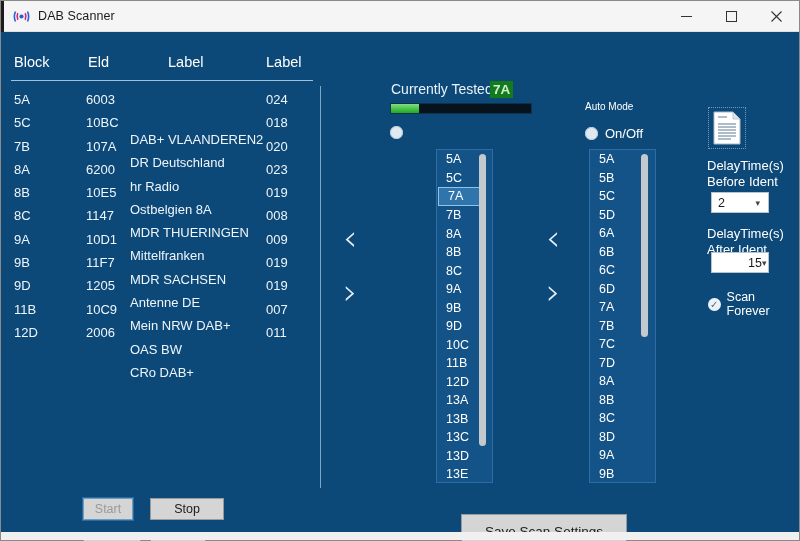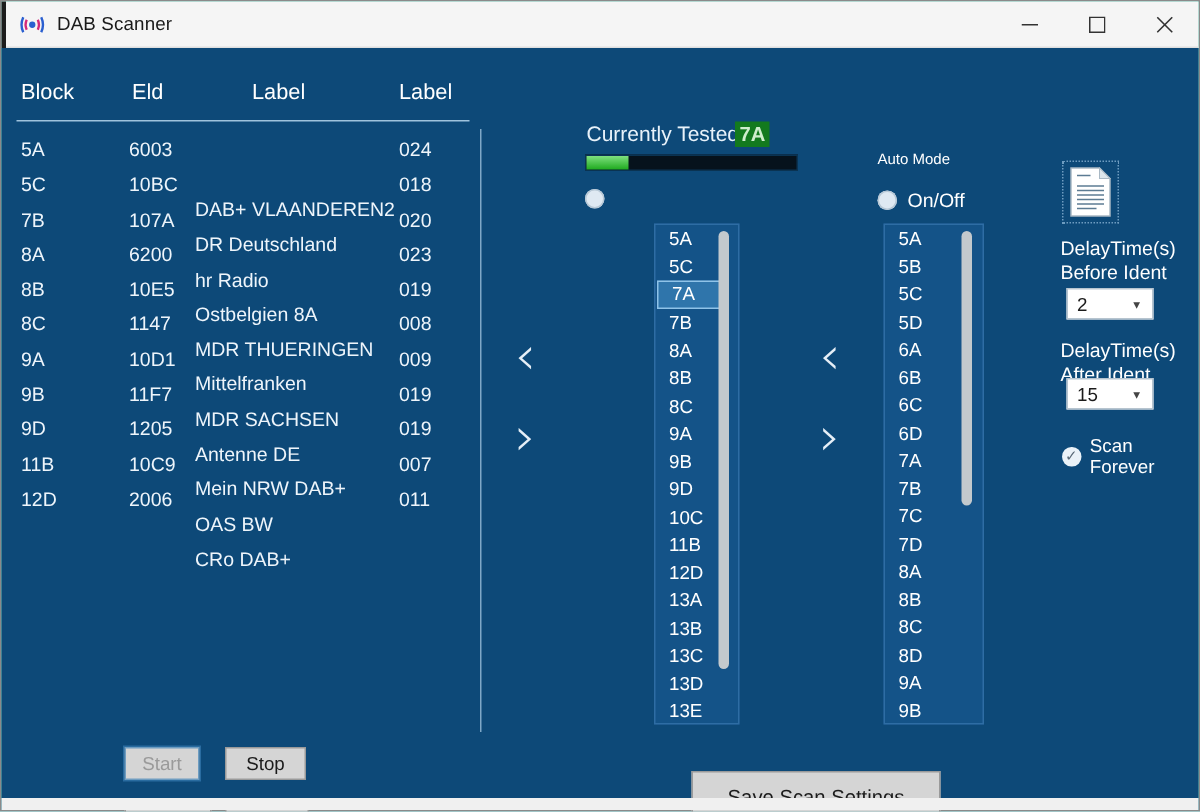--- a/index.html
+++ b/index.html
@@ -177,21 +177,21 @@
   }
   .lbl-before { left: 706px; top: 126px; }
   .lbl-after  { left: 706px; top: 194px; }
   .combo {
     position: absolute; width: 58px; height: 21px;
     background: #ffffff; border: 1px solid #b6c4cf;
     display: flex; align-items: center;
     font-size: 12.5px; color: #1b1b1b;
   }
   .combo.before { left: 710px; top: 160px; }
-  .combo.after  { left: 710px; top: 220px; }
+  .combo.after  { left: 710px; top: 220px; padding-left: 30px; }
   .combo-val { padding-left: 6px; flex: 1; }
   .combo-arrow { font-size: 9px; color: #444; padding-right: 8px; }
   .checkrow {
     position: absolute; left: 707px; top: 258px;
     display: flex; align-items: center;
     color: #ffffff; font-size: 12.5px;
   }
   .checkbox {
     width: 13px; height: 13px; border-radius: 50%;
     background: #eaf2f8; margin-right: 6px;
@@ -202,21 +202,21 @@
   
   .btn {
     position: absolute;
     background: #d5d5d5;
     border: 1px solid #9a9a9a;
     color: #1b1b1b; font-size: 12.5px;
     display: flex; align-items: center; justify-content: center;
   }
   .btn.start  { left: 82px;  top: 466px; width: 50px; height: 22px;
                 color: #9a9a9a; border: 1px solid #6e9cc0; outline: 1px solid #2a6ca0; }
-  .btn.stop   { left: 149px; top: 466px; width: 54px; height: 22px; }
+  .btn.stop   { left: 149px; top: 466px; width: 74px; height: 22px; }
   .btn.ok     { left: 82px;  top: 505px; width: 58px; height: 22px; }
   .btn.cancel { left: 149px; top: 505px; width: 56px; height: 22px; }
   .btn.save   { left: 460px; top: 482px; width: 166px; height: 34px; font-size: 13.5px; }
 </style>
 </head>
 <body>
 
 <div id="app">
 
   <div class="titlebar">

